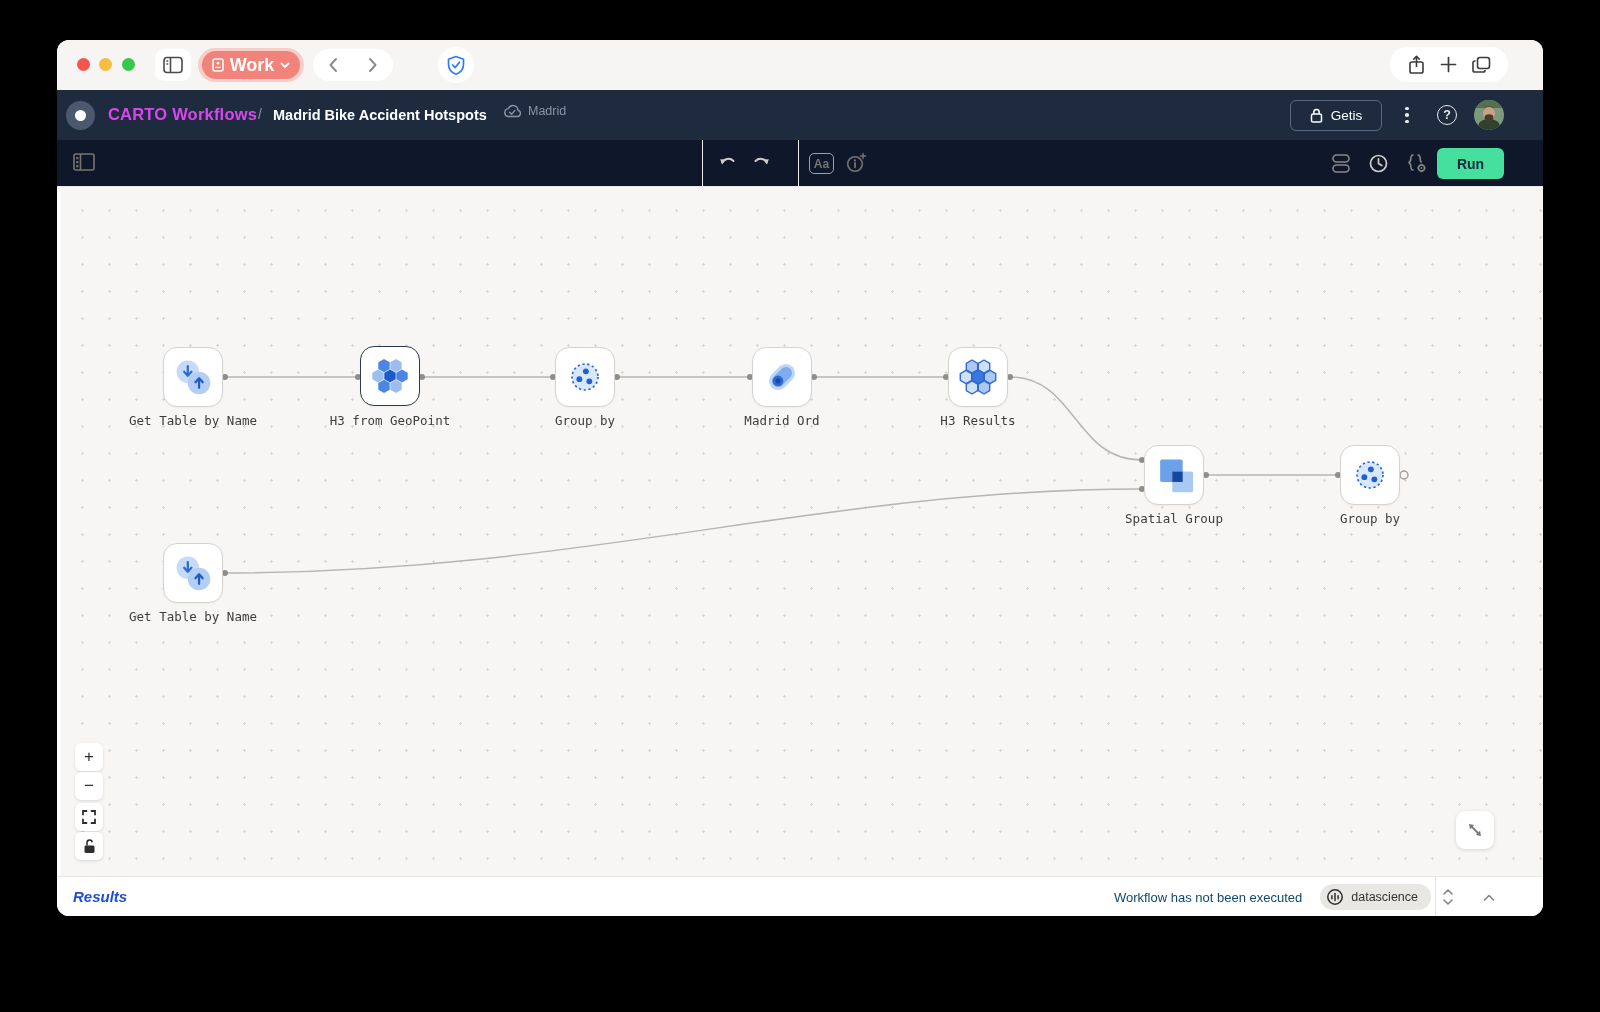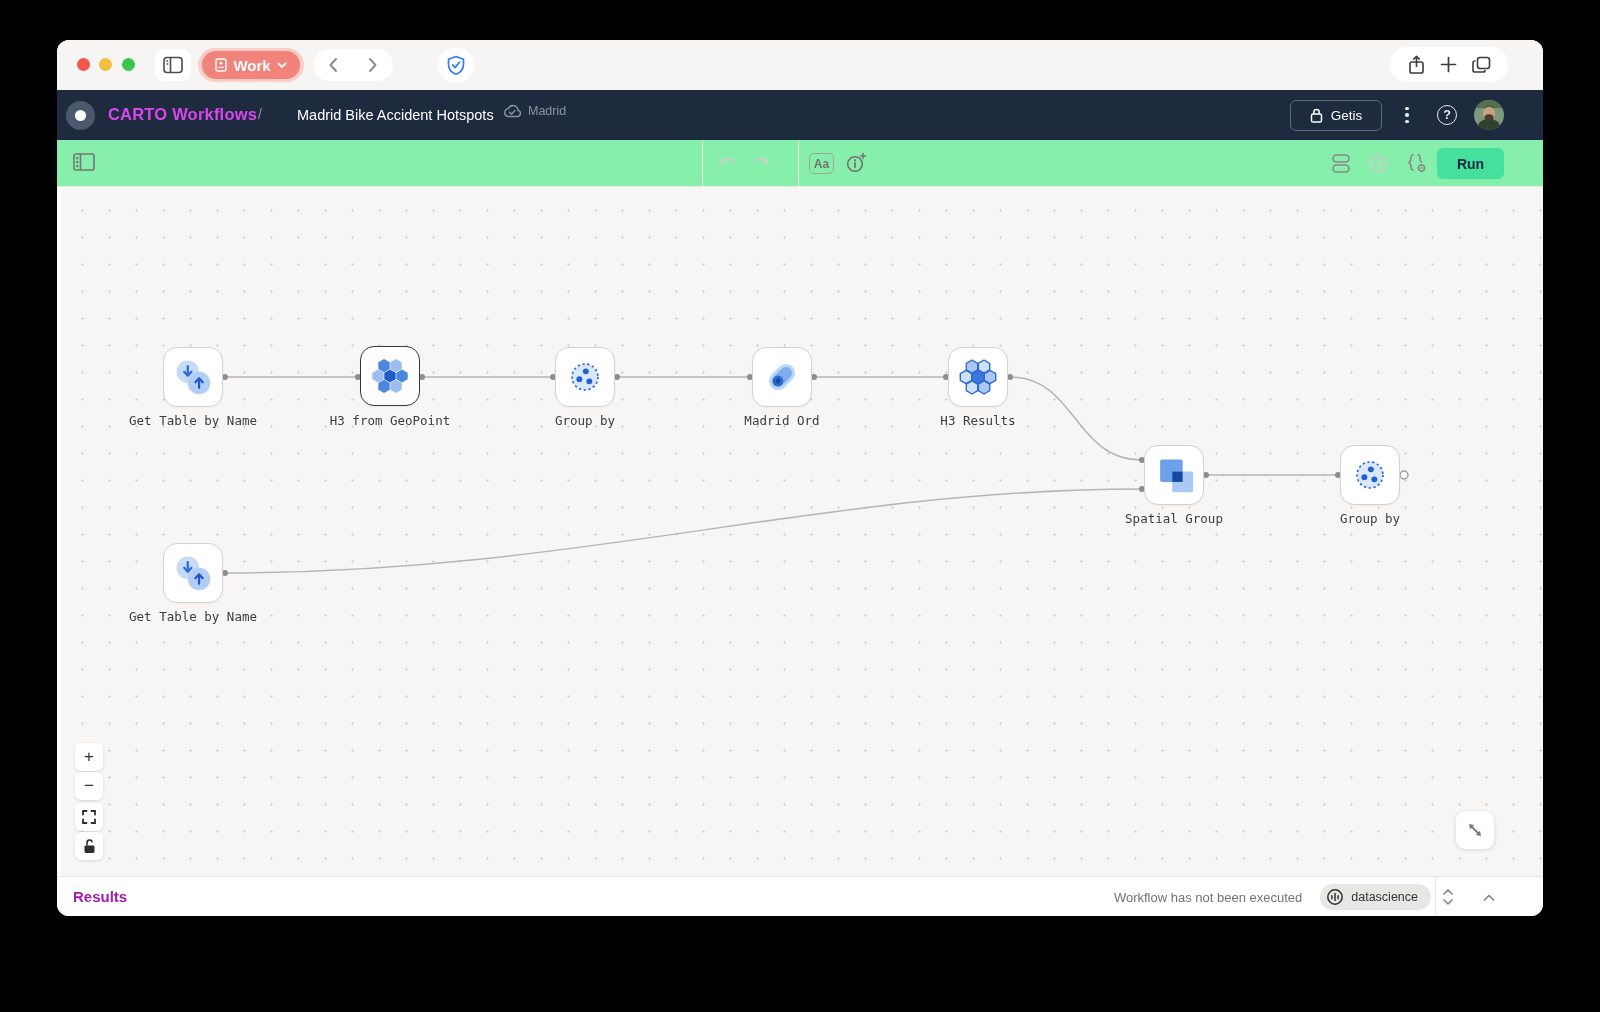--- a/index.html
+++ b/index.html
@@ -6,63 +6,63 @@
   html,body { width:1600px; height:1012px; background:#000; font-family:"Liberation Sans",sans-serif; overflow:hidden; }
   .window { position:absolute; left:57px; top:40px; width:1486px; height:876px; border-radius:12px; overflow:hidden; background:#fff; box-shadow:0 20px 60px rgba(0,0,0,.6); }
 
   
   .chrome { position:absolute; left:0; top:0; width:1486px; height:50px; background:#f6f5f3; }
   .tl { position:absolute; top:17.5px; width:13px; height:13px; border-radius:50%; }
   .tl.red{ left:20px; background:#f4564d;} .tl.yellow{ left:42px; background:#f5be3f;} .tl.green{ left:65px; background:#38c74a;}
   .chrome-btn { position:absolute; display:flex; align-items:center; justify-content:center; background:#fff; border-radius:9px; }
   .sidebar-btn { left:98px; top:9px; width:36px; height:32px; }
   .workpill-outer { position:absolute; left:141px; top:8px; width:106px; height:34px; border-radius:17px; background:#f8cec8; display:flex; align-items:center; justify-content:center; }
-  .workpill { width:98px; height:28px; border-radius:14px; background:#f1837a; display:flex; align-items:center; justify-content:center; gap:6px; color:#fff; font-size:15px; font-weight:700;text-align:center; }
+  .workpill { width:98px; height:28px; border-radius:14px; background:#f1837a; display:flex; align-items:center; justify-content:center; gap:6px; color:#fff; font-size:18px; font-weight:700;text-align:center; }
   .navpill { position:absolute; left:256px; top:9px; width:80px; height:32px; background:#fff; border-radius:16px; display:flex; align-items:center; justify-content:space-around; }
   .shield-wrap { position:absolute; left:381px; top:7px; width:36px; height:36px; border-radius:50%; background:#fff; display:flex; align-items:center; justify-content:center; }
   .urlbar { position:absolute; left:430px; top:8px; width:593px; height:34px; background:#fff; border-radius:10px; display:flex; align-items:center; }
   .url-text { position:absolute; left:0; right:0; text-align:center; font-size:14.5px; color:#2e2e2e; }
   .rightpill { position:absolute; left:1333px; top:7px; width:118px; height:35px; background:#fff; border-radius:17px; display:flex; align-items:center; justify-content:space-around; padding:0 10px; }
 
   
   .appheader { position:absolute; left:0; top:50px; width:1486px; height:50px; background:#1e2b3f; }
   .logo-circle { position:absolute; left:9px; top:10.5px; width:29px; height:29px; border-radius:50%; background:#4b586d; display:flex; align-items:center; justify-content:center; }
   .logo-dot { width:11px; height:11px; border-radius:50%; background:#fff; }
   .brand { position:absolute; left:51px; top:15px; color:#d946ef; font-size:16.5px; font-weight:700; letter-spacing:.2px; }
   .crumb-sep { position:absolute; left:201px; top:16px; color:#8b94a3; font-size:14px; }
-  .doc-title { position:absolute; left:216px; top:16.5px; color:#fff; font-size:14.5px; font-weight:400;margin-left:24px; }
+  .doc-title { position:absolute; left:216px; top:16.5px; color:#fff; font-size:14.5px; font-weight:700; }
   .sync { position:absolute; left:446px; top:14px; display:flex; align-items:center; gap:7px; color:#8b94a3; font-size:12.5px; }
   .share-btn { position:absolute; left:1233px; top:9.5px; width:92px; height:31px; border:1px solid #5a677c; border-radius:6px; display:flex; align-items:center; justify-content:center; gap:8px; color:#fff; font-size:13.5px; }
   .kebab { position:absolute; left:1343px; top:8px; width:14px; height:34px; display:flex; flex-direction:column; align-items:center; justify-content:center; gap:3px; }
   .kebab i { width:3.5px; height:3.5px; border-radius:50%; background:#e6e9ee; }
   .help { position:absolute; left:1380px; top:15px; width:20px; height:20px; border:1.6px solid #e6e9ee; border-radius:50%; color:#e6e9ee; font-size:12.5px; font-weight:700; display:flex; align-items:center; justify-content:center; }
   .avatar { position:absolute; left:1417px; top:10px; width:30px; height:30px; border-radius:50%; overflow:hidden; }
 
   
-  .wtoolbar { position:absolute; left:0; top:100px; width:1486px; height:47px; background:#86efac; border-bottom:1px solid #ebe9e6; }
+  .wtoolbar { position:absolute; left:0; top:100px; width:1486px; height:47px; background:#0f172a; border-bottom:1px solid #ebe9e6; }
   .vdiv { position:absolute; top:0; width:1px; height:47px; background:#ececea; }
   .tbtn { position:absolute; display:flex; align-items:center; justify-content:center; }
   .aa-box { left:752px; top:13px; width:25px; height:21px; border:1.5px solid #a3a19e; border-radius:5px; font-size:12px; font-weight:700; color:#75736f; }
   .run-btn { left:1380px; top:8px; width:67px; height:31px; background:#45df9e; border-radius:6px; font-size:14px; font-weight:700; color:#16283c; }
 
   
   .canvas { position:absolute; left:4px; top:147px; width:1486px; height:689px; background:#f7f6f4;
     background-image:radial-gradient(#d8d6d3 1.2px, transparent 1.3px); background-size:27px 27px; background-position:8px 10px; }
   .edges { position:absolute; left:0; top:0; }
   .node { position:absolute; width:60px; height:60px; background:#fff; border:1px solid #d5d3d0; border-radius:14px; display:flex; align-items:center; justify-content:center; box-shadow:0 1px 2px rgba(0,0,0,.04); }
   .node.selected { border:1.5px solid #2c3a50; }
   .node-label { position:absolute; width:220px; text-align:center; font-family:"DejaVu Sans Mono","Liberation Mono",monospace; font-size:12.5px; color:#3d3d3d; }
   .zbtn { position:absolute; left:14px; width:28px; height:28px; background:#fff; border-radius:6px; box-shadow:0 1px 3px rgba(0,0,0,.13); display:flex; align-items:center; justify-content:center; font-size:17px; color:#2e2e2e; }
   .expand-btn { position:absolute; left:1395px; top:624px; width:38px; height:38px; background:#fff; border-radius:9px; box-shadow:0 1px 4px rgba(0,0,0,.13); display:flex; align-items:center; justify-content:center; }
 
   
   .resultsbar { position:absolute; left:0; top:836px; width:1486px; height:40px; background:#fff; border-top:1px solid #e8e6e3; }
-  .results-title { position:absolute; left:16px; top:11px; font-size:15px; font-weight:700; color:#a21caf; }
+  .results-title { position:absolute; left:16px; top:11px; font-size:15px; font-weight:700; color:#1d4ed8;font-style:italic; }
   .rb-right { position:absolute; right:112px; top:0; height:40px; display:flex; align-items:center; gap:18px; }
-  .rb-status { font-size:13px; color:#737373; }
+  .rb-status { font-size:13px; color:#0c4a6e; }
   .conn-pill { height:26px; border-radius:13px; background:#e9e7e4; display:flex; align-items:center; gap:7px; padding:0 13px 0 6px; font-size:12.5px; color:#333; }
   .rb-div { position:absolute; left:1378px; top:0; width:1px; height:40px; background:#e8e6e3; }
 </style>
 </head>
 <body>
 
 <div class="window">
 
   <div class="chrome">
     <div class="tl red"></div>

